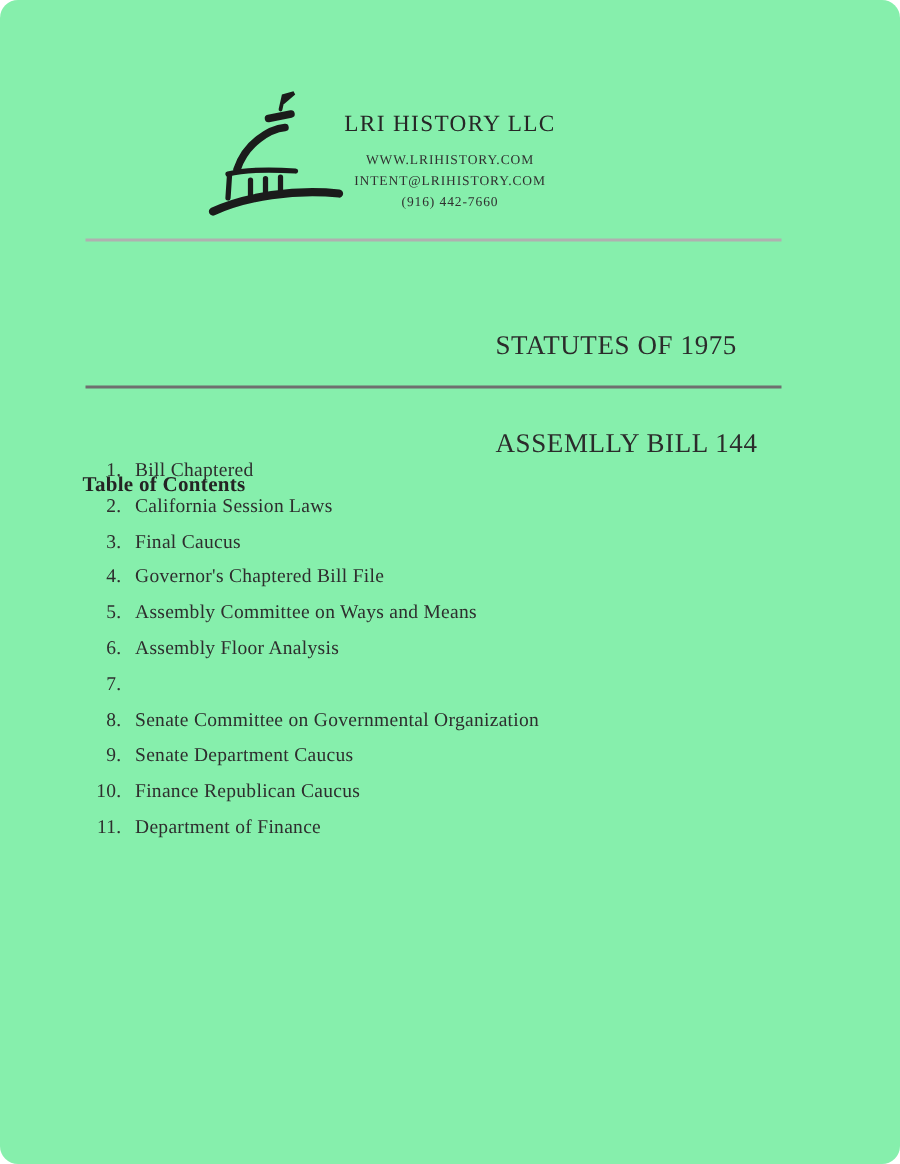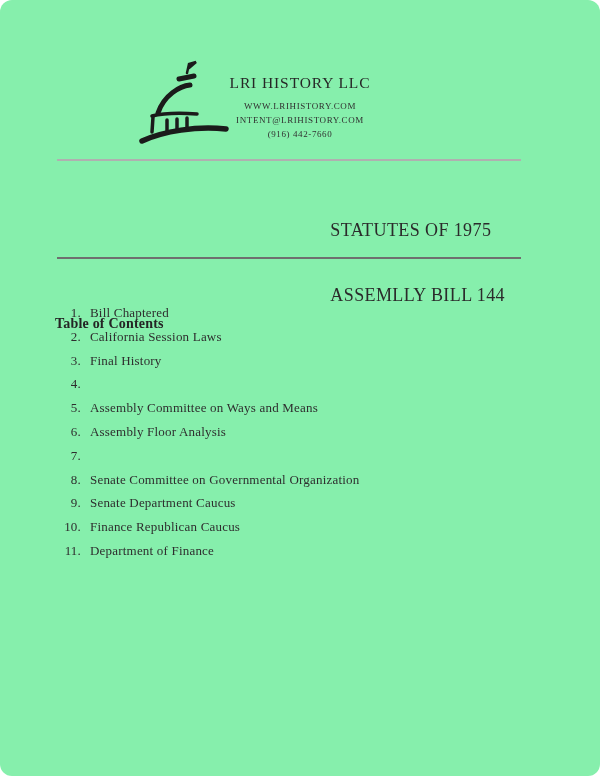--- a/index.html
+++ b/index.html
@@ -110,24 +110,25 @@
     <li class="toc-item">
       <span class="toc-num">1.</span>
       <span class="toc-label">Bill Chaptered</span>
     </li>
     <li class="toc-item">
       <span class="toc-num">2.</span>
       <span class="toc-label">California Session Laws</span>
     </li>
     <li class="toc-item">
       <span class="toc-num">3.</span>
-      <span class="toc-label">Final History</span>
+      <span class="toc-label">Final Caucus</span>
     </li>
     <li class="toc-item">
       <span class="toc-num">4.</span>
+      <span class="toc-label">Governor's Chaptered Bill File</span>
     </li>
     <li class="toc-item">
       <span class="toc-num">5.</span>
       <span class="toc-label">Assembly Committee on Ways and Means</span>
     </li>
     <li class="toc-item">
       <span class="toc-num">6.</span>
       <span class="toc-label">Assembly Floor Analysis</span>
     </li>
     <li class="toc-item">

